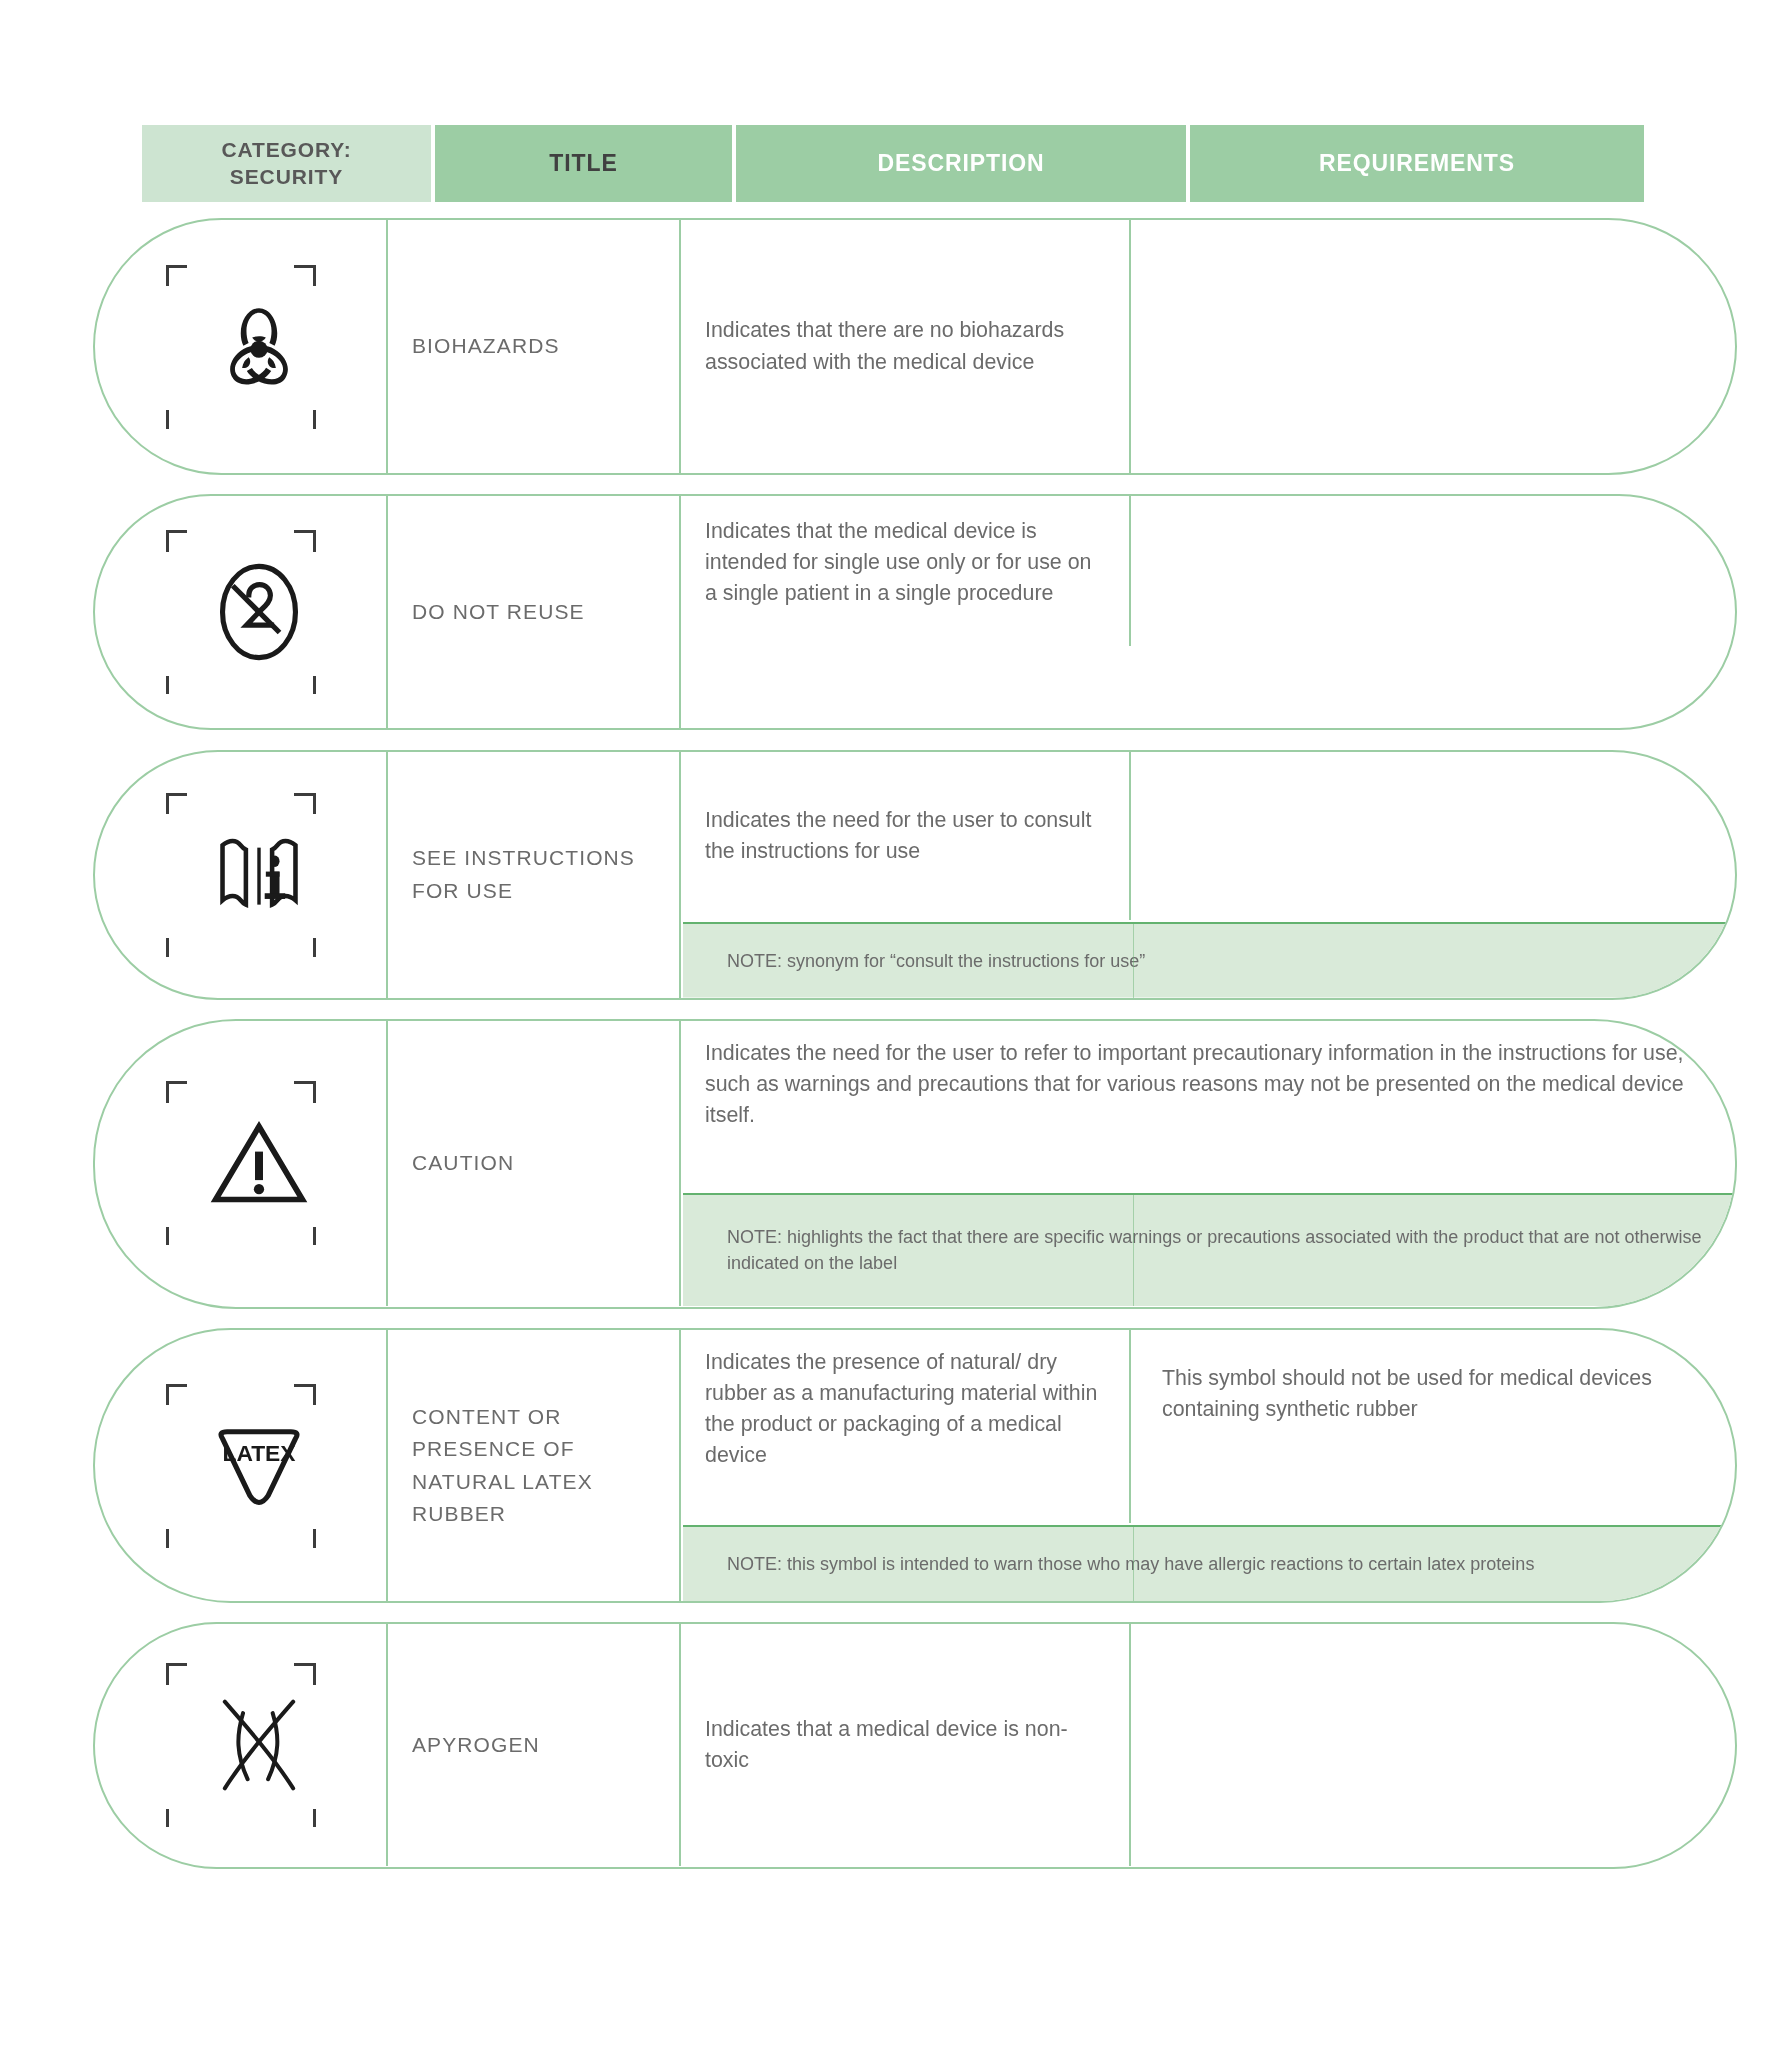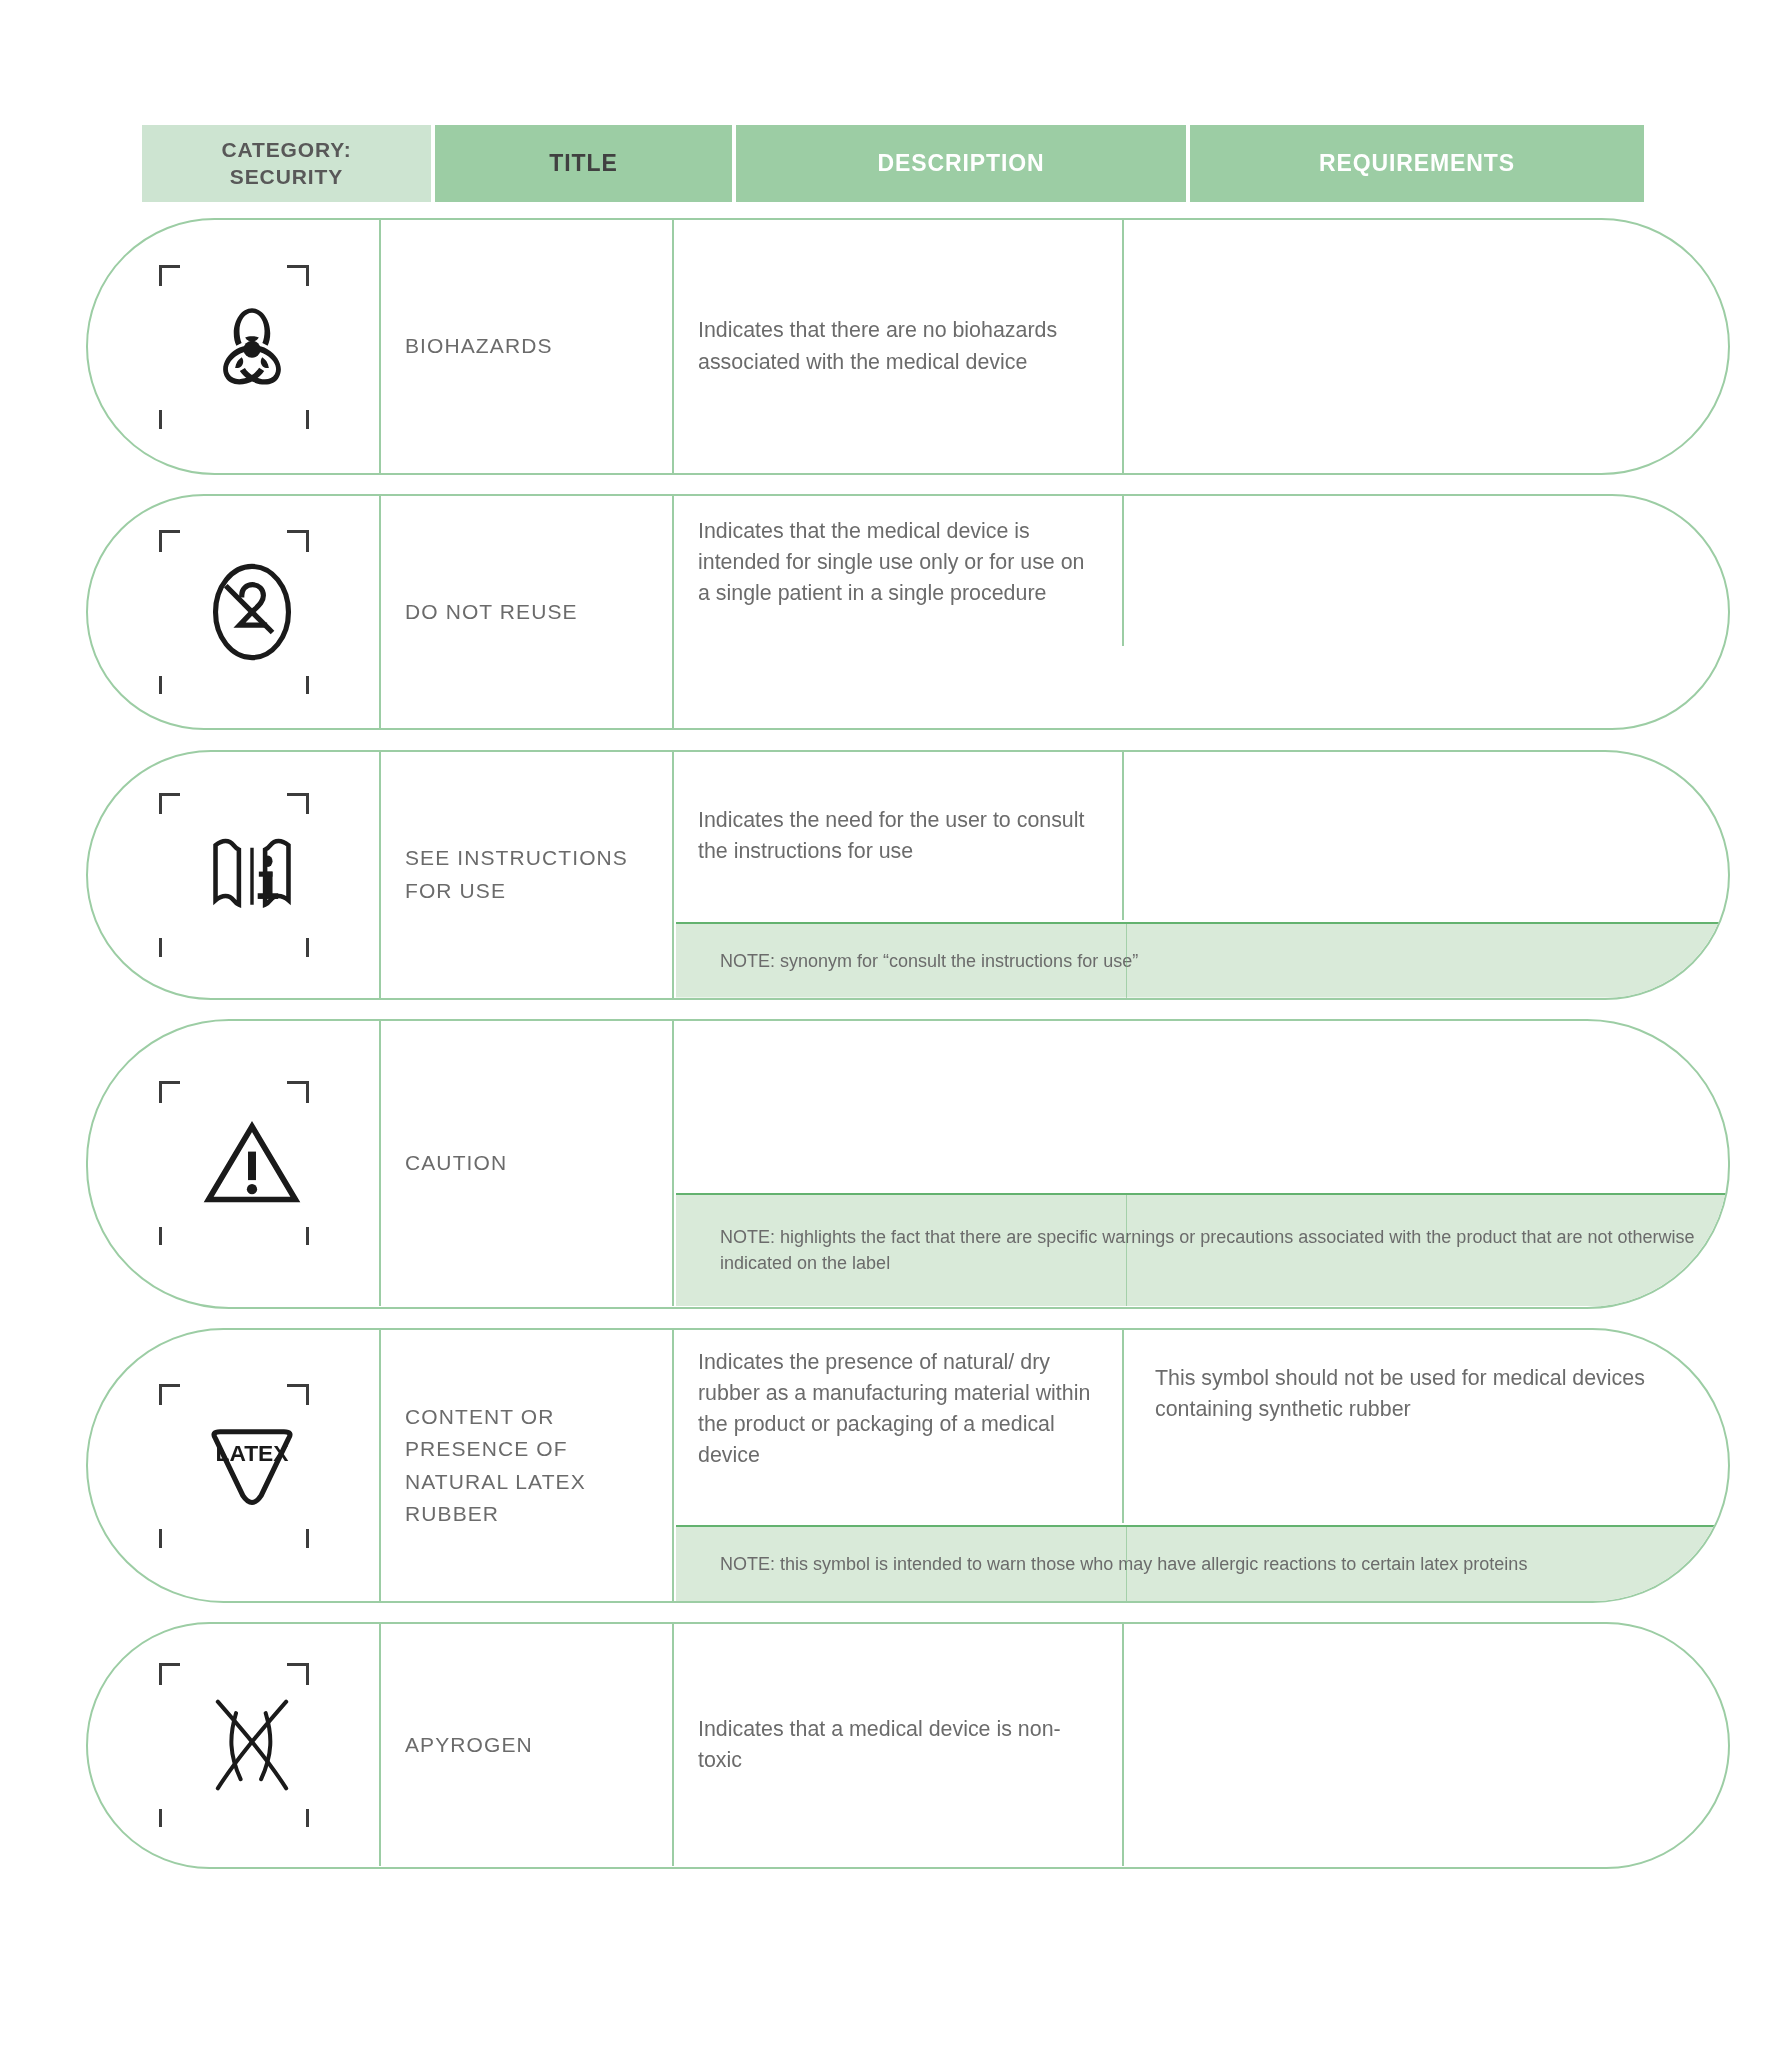--- a/index.html
+++ b/index.html
@@ -65,21 +65,21 @@
   .hcell.req {
     width: 454px;
     background: #9ccda4;
     color: #ffffff;
     font-size: 23px;
   }
 
   
   .rows {
     position: absolute;
-    left: 86px;
+    left: 93px;
     top: 218px;
     width: 1644px;
   }
   .row {
     position: relative;
     margin-bottom: 19.3px;
     border: 2.1px solid #9ccda4;
     border-radius: 143px;
     background: #ffffff;
     box-sizing: border-box;
@@ -287,20 +287,21 @@
             <span class="cm bl"></span>
             <span class="cm br"></span>
             <svg class="glyph" viewBox="0 0 100 100">
               <path d="M50 18 L88 82 L12 82 Z" fill="none" stroke="#1a1a1a" stroke-width="5" stroke-linejoin="miter"></path>
               <rect x="46.5" y="40" width="7" height="25" fill="#1a1a1a"></rect>
               <circle cx="50" cy="73" r="4.5" fill="#1a1a1a"></circle>
             </svg>
           </div>
         </div>
         <div class="cell c-title">CAUTION</div>
+        <div class="cell c-desc wide" style="height:170px;align-items:flex-start;padding-top:17px;">Indicates the need for the user to refer to important precautionary information in the instructions for use, such as warnings and precautions that for various reasons may not be presented on the medical device itself.</div>
       </div>
       <div class="note-band" style="top:172px; height:113px;">
         <span class="note-divider" style="left:450px;"></span>
         <div class="note-text">NOTE: highlights the fact that there are specific warnings or precautions associated with the product that are not otherwise indicated on the label</div>
       </div>
     </div>
 
     <div class="row" style="height:275px;">
       <div class="row-main" style="height:271px;">
         <div class="cell c-sym">

